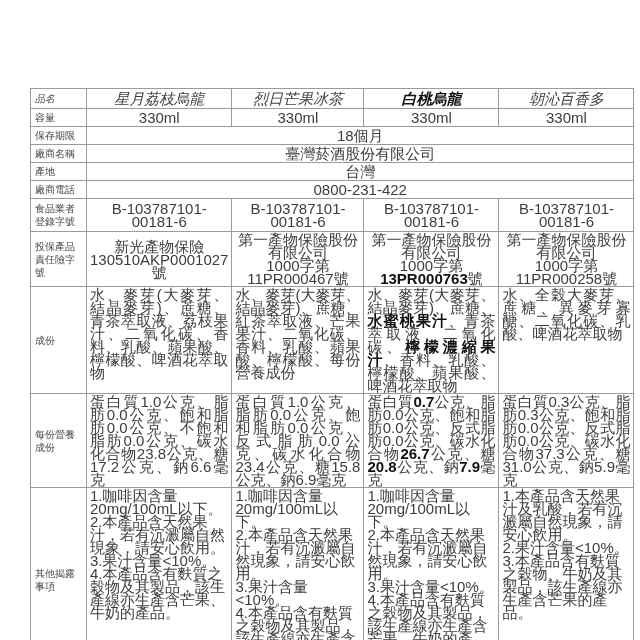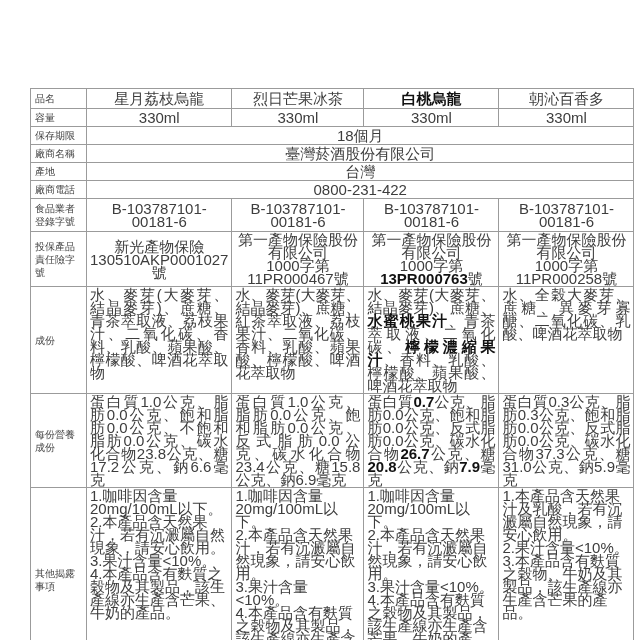--- a/index.html
+++ b/index.html
@@ -6,21 +6,21 @@
   body{width:640px;height:640px;font-family:"Liberation Sans",sans-serif;color:#3d3d3d;overflow:hidden;}
   table.info{border-collapse:collapse;table-layout:fixed;margin:88px 0 0 30px;}
   td{border:1px solid #9b9b9b;font-size:15px;line-height:13px;padding:1px 3px;
      vertical-align:middle;word-break:normal;overflow-wrap:break-word;}
   td.lbl{font-size:10px;padding-left:4px;color:#444;}
   .c{text-align:center;}
   .j{text-align:justify;vertical-align:top;}
   .top{vertical-align:top;margin-top:32px;}
   .pre{white-space:pre-line;}
   .b{font-weight:bold;color:#111;}
-  tr.h17 td{height:17px;}
+  tr.h17 td{height:17px;font-style:italic;}
   tr.h15 td{height:15px;margin-left:32px;}
   tr.h30 td{height:30px;}
   tr.h32 td{height:32px;margin-left:8px;}
   tr.h16 td{height:16px;}
 </style>
 </head>
 <body>
 
 <table class="info">
   <colgroup>
@@ -85,21 +85,21 @@
 1000字第11PR000467號</span></td>
     <td class="c pre"><span>第一產物保險股份有限公司
 1000字第</span><span class="b">13PR000763</span><span>號</span></td>
     <td class="c pre"><span>第一產物保險股份有限公司
 1000字第11PR000258號</span></td>
   </tr>
 
   <tr>
     <td class="lbl">成份</td>
     <td class="j"><span>水、麥芽(大麥芽、結晶麥芽)、蔗糖、青茶萃取液、荔枝果汁、二氧化碳、香料、乳酸、蘋果酸、檸檬酸、啤酒花萃取物</span></td>
-    <td class="j"><span>水、麥芽(大麥芽、結晶麥芽)、蔗糖、紅茶萃取液、荔枝果汁、二氧化碳、香料、乳酸、蘋果酸、檸檬酸、啤酒花萃取物</span></td>
+    <td class="j"><span>水、麥芽(大麥芽、結晶麥芽)、蔗糖、紅茶萃取液、芒果果汁、二氧化碳、香料、乳酸、蘋果酸、檸檬酸、每份營養成份</span></td>
     <td class="j"><span>水、麥芽(大麥芽、結晶麥芽)、蔗糖、</span><span class="b">水蜜桃果汁</span><span>、青茶萃取液、二氧化碳、</span><span class="b">檸檬濃縮果汁</span><span>、香料、乳酸、檸檬酸、蘋果酸、啤酒花萃取物</span></td>
     <td class="j"><span>水、全穀大麥芽、蔗糖、異麥芽寡醣、二氧化碳、乳酸、啤酒花萃取物</span></td>
   </tr>
 
 
   <tr>
     <td class="lbl">每份營養成份</td>
     <td class="j"><span>蛋白質1.0公克、脂肪0.0公克、飽和脂肪0.0公克、不飽和脂肪0.0公克、碳水化合物23.8公克、糖17.2公克、鈉6.6毫克</span></td>
     <td class="j"><span>蛋白質1.0公克、脂肪0.0公克、飽和脂肪0.0公克、反式脂肪0.0公克、碳水化合物23.4公克、糖15.8公克、鈉6.9毫克</span></td>
     <td class="j"><span>蛋白質</span><span class="b">0.7</span><span>公克、脂肪0.0公克、飽和脂肪0.0公克、反式脂肪0.0公克、碳水化合物</span><span class="b">26.7</span><span>公克、糖</span><span class="b">20.8</span><span>公克、鈉</span><span class="b">7.9</span><span>毫克</span></td>

